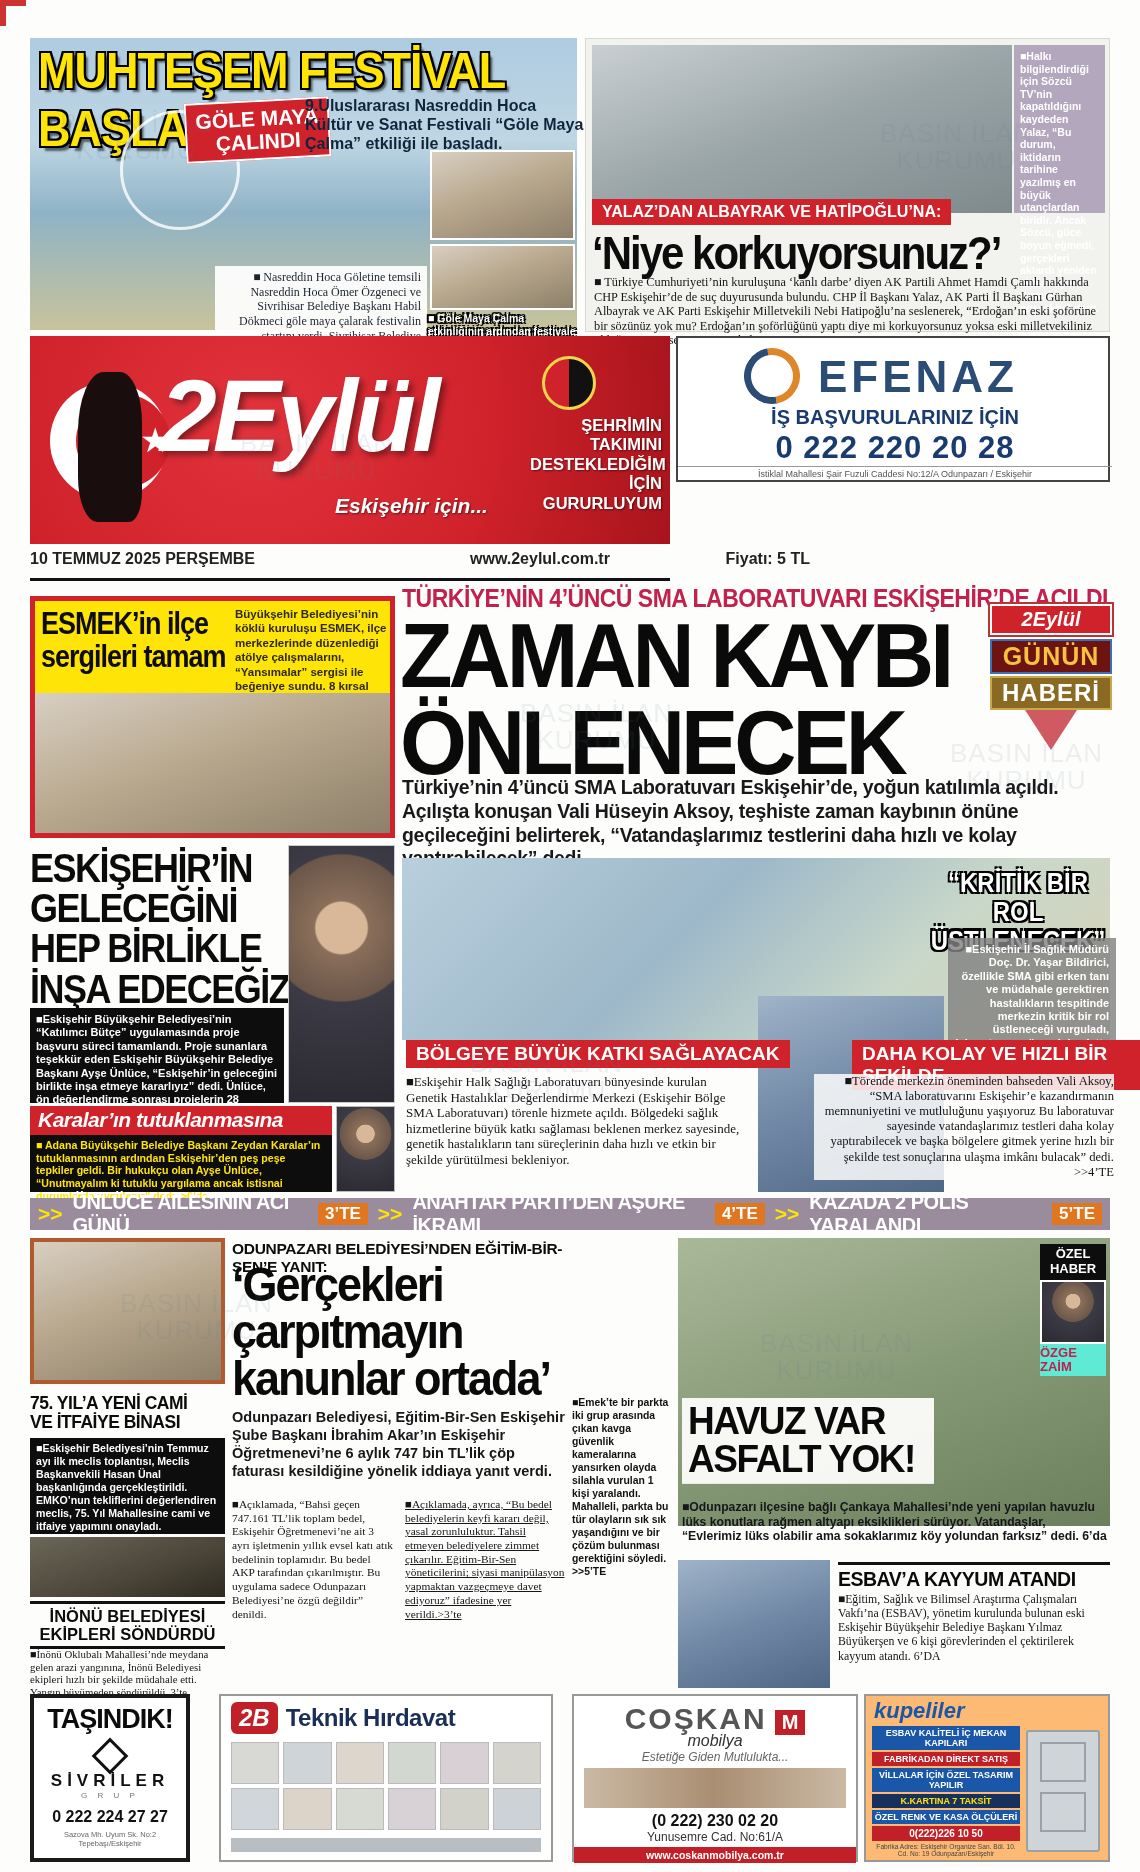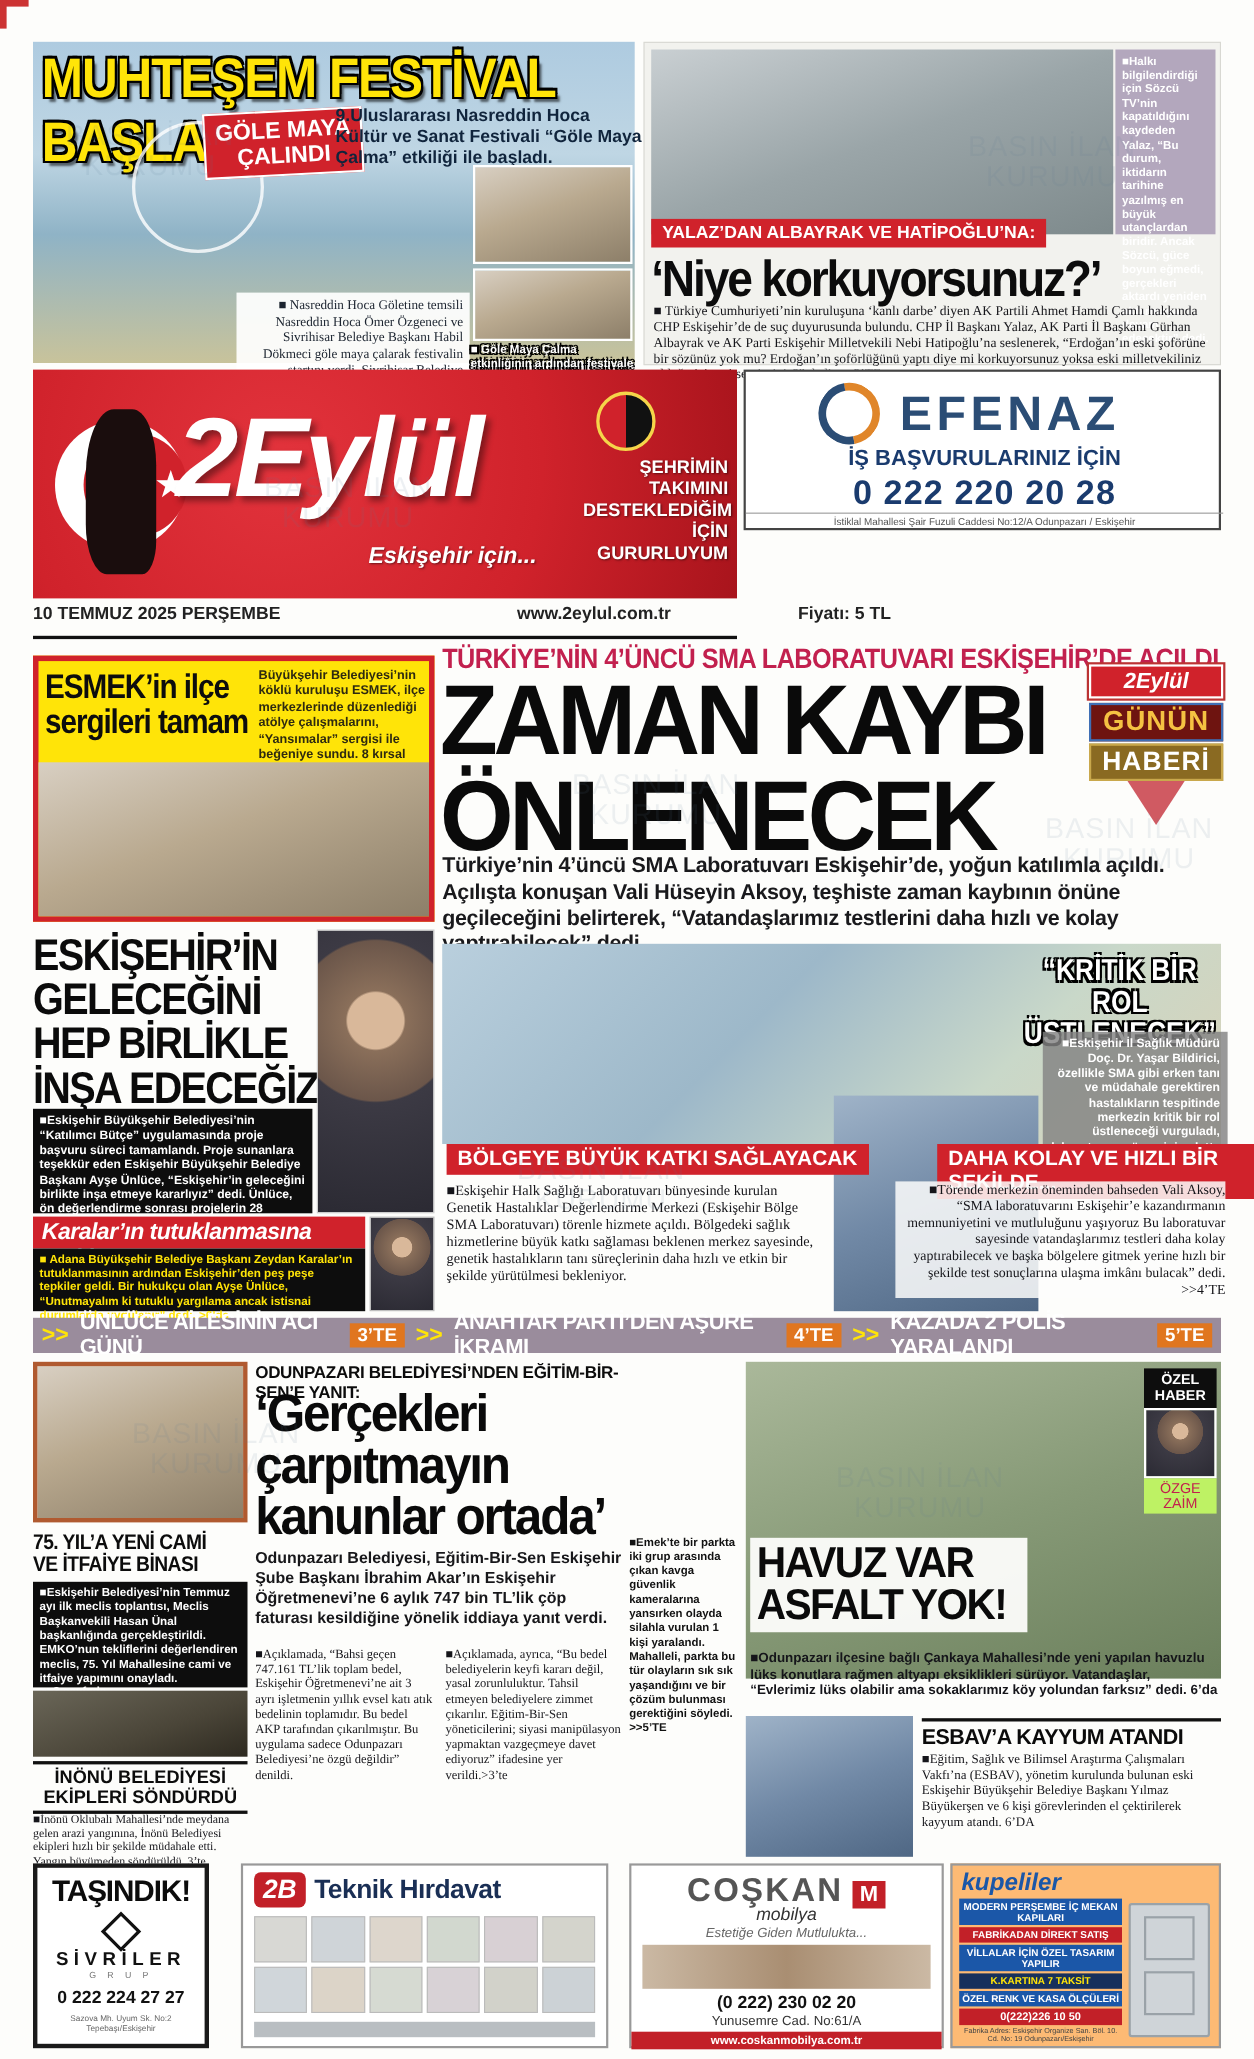--- a/index.html
+++ b/index.html
@@ -166,31 +166,31 @@
 EKİPLERİ SÖNDÜRDÜ</div>
   <div class="abs serif" style="left:30px;top:1648px;width:195px;font-size:10.8px;line-height:1.18;color:#15151a;">■İnönü Oklubalı Mahallesi’nde meydana gelen arazi yangınına, İnönü Belediyesi ekipleri hızlı bir şekilde müdahale etti. Yangın büyümeden söndürüldü. 3’te</div>
 
   <div class="abs" style="left:232px;top:1240px;width:334px;font-size:15.5px;font-weight:bold;color:#0c0c0c;letter-spacing:-0.3px;">ODUNPAZARI BELEDİYESİ’NDEN EĞİTİM-BİR-SEN’E YANIT:</div>
   <div class="abs prelines" style="left:232px;top:1262px;width:334px;font-size:45px;font-weight:bold;color:#0a0a0a;line-height:0.98;letter-spacing:-2px;transform:scaleY(1.06);transform-origin:top left;">‘Gerçekleri
 çarpıtmayın
 kanunlar ortada’</div>
   <div class="abs" style="left:232px;top:1408px;width:334px;font-size:14.5px;font-weight:bold;color:#17171a;line-height:1.25;">Odunpazarı Belediyesi, Eğitim-Bir-Sen Eskişehir Şube Başkanı İbrahim Akar’ın Eskişehir Öğretmenevi’ne 6 aylık 747 bin TL’lik çöp faturası kesildiğine yönelik iddiaya yanıt verdi.</div>
   <div class="abs serif" style="left:232px;top:1498px;width:334px;display:flex;gap:12px;">
     <div style="width:161px;font-size:11.4px;line-height:1.2;color:#15151a;">■Açıklamada, “Bahsi geçen 747.161 TL’lik toplam bedel, Eskişehir Öğretmenevi’ne ait 3 ayrı işletmenin yıllık evsel katı atık bedelinin toplamıdır. Bu bedel AKP tarafından çıkarılmıştır. Bu uygulama sadece Odunpazarı Belediyesi’ne özgü değildir” denildi.</div>
-    <div style="width:161px;font-size:11.4px;line-height:1.2;color:#15151a;">■Açıklamada, ayrıca, “Bu bedel belediyelerin keyfi kararı değil, yasal zorunluluktur. Tahsil etmeyen belediyelere zimmet çıkarılır. Eğitim-Bir-Sen yöneticilerini; siyasi manipülasyon yapmaktan vazgeçmeye davet ediyoruz” ifadesine yer verildi.&gt;3’te</div>
+    <div style="width:161px;font-size:11.4px;line-height:1.2;color:#15151a;text-decoration:underline;">■Açıklamada, ayrıca, “Bu bedel belediyelerin keyfi kararı değil, yasal zorunluluktur. Tahsil etmeyen belediyelere zimmet çıkarılır. Eğitim-Bir-Sen yöneticilerini; siyasi manipülasyon yapmaktan vazgeçmeye davet ediyoruz” ifadesine yer verildi.&gt;3’te</div>
   </div>
 
   <div class="abs" style="left:572px;top:1396px;width:100px;font-size:10.4px;font-weight:bold;color:#111;line-height:1.25;">■Emek’te bir parkta iki grup arasında çıkan kavga güvenlik kameralarına yansırken olayda silahla vurulan 1 kişi yaralandı. Mahalleli, parkta bu tür olayların sık sık yaşandığını ve bir çözüm bulunması gerektiğini söyledi. &gt;&gt;5’TE</div>
 
   <div class="abs ph-green" style="left:678px;top:1238px;width:432px;height:288px;"></div>
   <div class="abs" style="left:1040px;top:1244px;width:66px;">
     <div class="prelines" style="background:#0d0d0d;color:#fff;font-weight:bold;font-size:13px;text-align:center;line-height:1.15;padding:3px 0;">ÖZEL
 HABER</div>
     <div class="ph-person" style="height:64px;border:2px solid #fff;"></div>
-    <div class="prelines" style="background:#bef264;color:#c2204e;font-weight:normal;font-size:13px;text-align:center;line-height:1.1;padding:2px 0;">ÖZGE
+    <div class="prelines" style="background:#5eead4;color:#c2204e;font-weight:bold;font-size:13px;text-align:left;line-height:1.1;padding:2px 0;">ÖZGE
 ZAİM</div>
   </div>
   <div class="abs prelines" style="left:682px;top:1398px;width:252px;background:rgba(253,253,251,.95);font-size:37px;font-weight:bold;color:#0a0a0a;line-height:0.98;letter-spacing:-1.5px;padding:4px 6px;transform:scaleY(1.06);transform-origin:top left;">HAVUZ VAR
 ASFALT YOK!</div>
   <div class="abs" style="left:682px;top:1500px;width:426px;font-size:12.2px;font-weight:bold;color:#15151a;line-height:1.2;">■Odunpazarı ilçesine bağlı Çankaya Mahallesi’nde yeni yapılan havuzlu lüks konutlara rağmen altyapı eksiklikleri sürüyor. Vatandaşlar, “Evlerimiz lüks olabilir ama sokaklarımız köy yolundan farksız” dedi. 6’da</div>
 
   <div class="abs ph-blue" style="left:678px;top:1560px;width:152px;height:128px;"></div>
   <div class="abs" style="left:838px;top:1562px;width:272px;border-top:3px solid #111;font-size:19.5px;font-weight:bold;color:#0b0b0b;padding-top:3px;letter-spacing:-0.5px;">ESBAV’A KAYYUM ATANDI</div>
   <div class="abs serif" style="left:838px;top:1592px;width:272px;font-size:11.8px;line-height:1.2;color:#15151a;">■Eğitim, Sağlık ve Bilimsel Araştırma Çalışmaları Vakfı’na (ESBAV), yönetim kurulunda bulunan eski Eskişehir Büyükşehir Belediye Başkanı Yılmaz Büyükerşen ve 6 kişi görevlerinden el çektirilerek kayyum atandı. 6’DA</div>
 
@@ -234,21 +234,21 @@
     <div style="font-size:12px;font-style:italic;color:#666;">Estetiğe Giden Mutlulukta...</div>
     <div style="margin:4px 10px;height:40px;background:linear-gradient(90deg,#cbb9a4,#a98e72,#cbb9a4);"></div>
     <div style="font-size:16px;font-weight:bold;color:#111;">(0 222) 230 02 20</div>
     <div style="font-size:12px;color:#333;">Yunusemre Cad. No:61/A</div>
     <div style="margin-top:3px;background:#c22028;color:#fff;font-size:10.5px;font-weight:bold;padding:2px 0;">www.coskanmobilya.com.tr</div>
   </div>
 
   <div class="abs" style="left:864px;top:1694px;width:246px;height:168px;border:2px solid #999;background:#fdba74;">
     <div style="font-size:22px;font-weight:bold;font-style:italic;color:#1b57a8;padding:2px 8px;">kupeliler</div>
     <div style="position:absolute;left:6px;top:30px;width:148px;display:flex;flex-direction:column;gap:2px;">
-      <div style="background:#1b57a8;color:#fff;font-size:9px;font-weight:bold;text-align:center;padding:2px;">MODERN PERŞEMBE İÇ MEKAN KAPILARI</div>
+      <div style="background:#1b57a8;color:#fff;font-size:9px;font-weight:bold;text-align:center;padding:2px;">ESBAV KALİTELİ İÇ MEKAN KAPILARI</div>
       <div style="background:#c22028;color:#fff;font-size:9px;font-weight:bold;text-align:center;padding:2px;">FABRİKADAN DİREKT SATIŞ</div>
       <div style="background:#1b57a8;color:#fff;font-size:9px;font-weight:bold;text-align:center;padding:2px;">VİLLALAR İÇİN ÖZEL TASARIM YAPILIR</div>
       <div style="background:#17305c;color:#ffe408;font-size:9px;font-weight:bold;text-align:center;padding:2px;">K.KARTINA 7 TAKSİT</div>
       <div style="background:#1b57a8;color:#fff;font-size:9px;font-weight:bold;text-align:center;padding:2px;">ÖZEL RENK VE KASA ÖLÇÜLERİ</div>
       <div style="background:#c22028;color:#fff;font-size:10px;font-weight:bold;text-align:center;padding:2px;">0(222)226 10 50</div>
       <div style="font-size:6.6px;color:#444;text-align:center;">Fabrika Adres: Eskişehir Organize San. Böl. 10. Cd. No: 19 Odunpazarı/Eskişehir</div>
     </div>
     <div style="position:absolute;right:8px;top:34px;width:74px;height:122px;background:#cfd4d8;border:2px solid #9aa2a8;border-radius:3px;">
       <div style="margin:10px auto;width:46px;height:40px;border:2px solid #9aa2a8;"></div>
       <div style="margin:6px auto;width:46px;height:40px;border:2px solid #9aa2a8;"></div>

